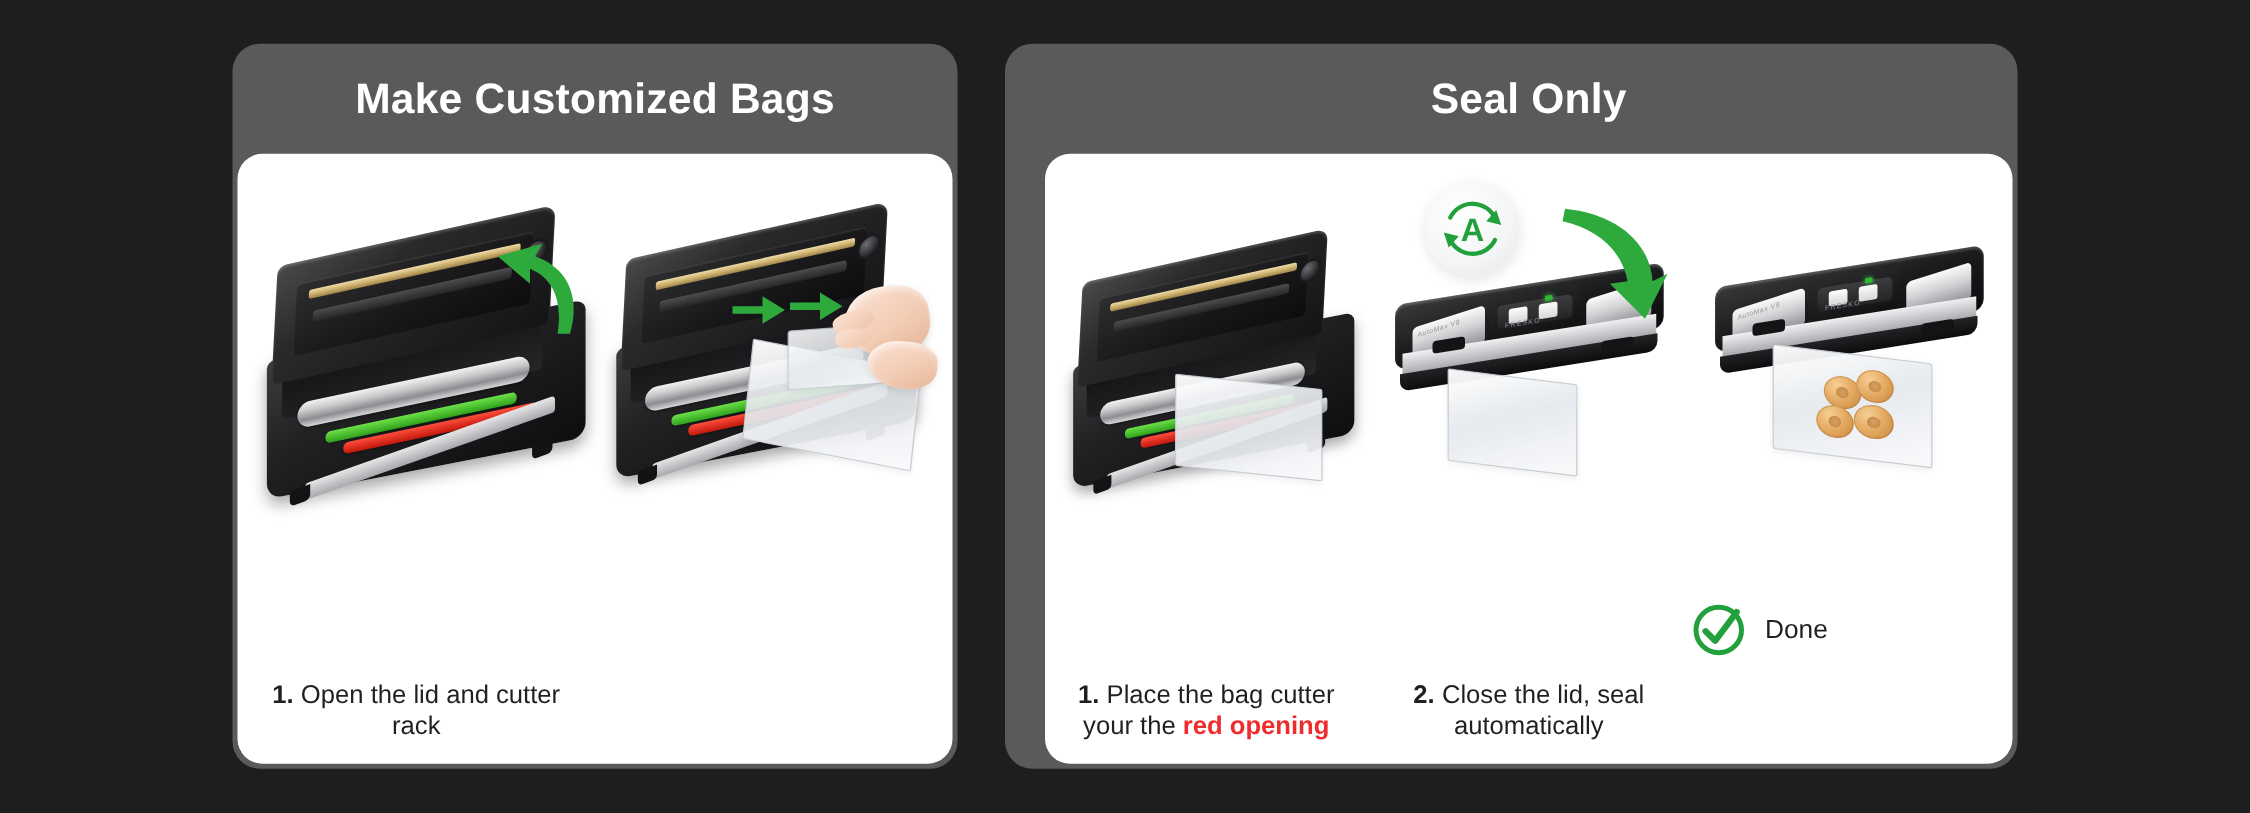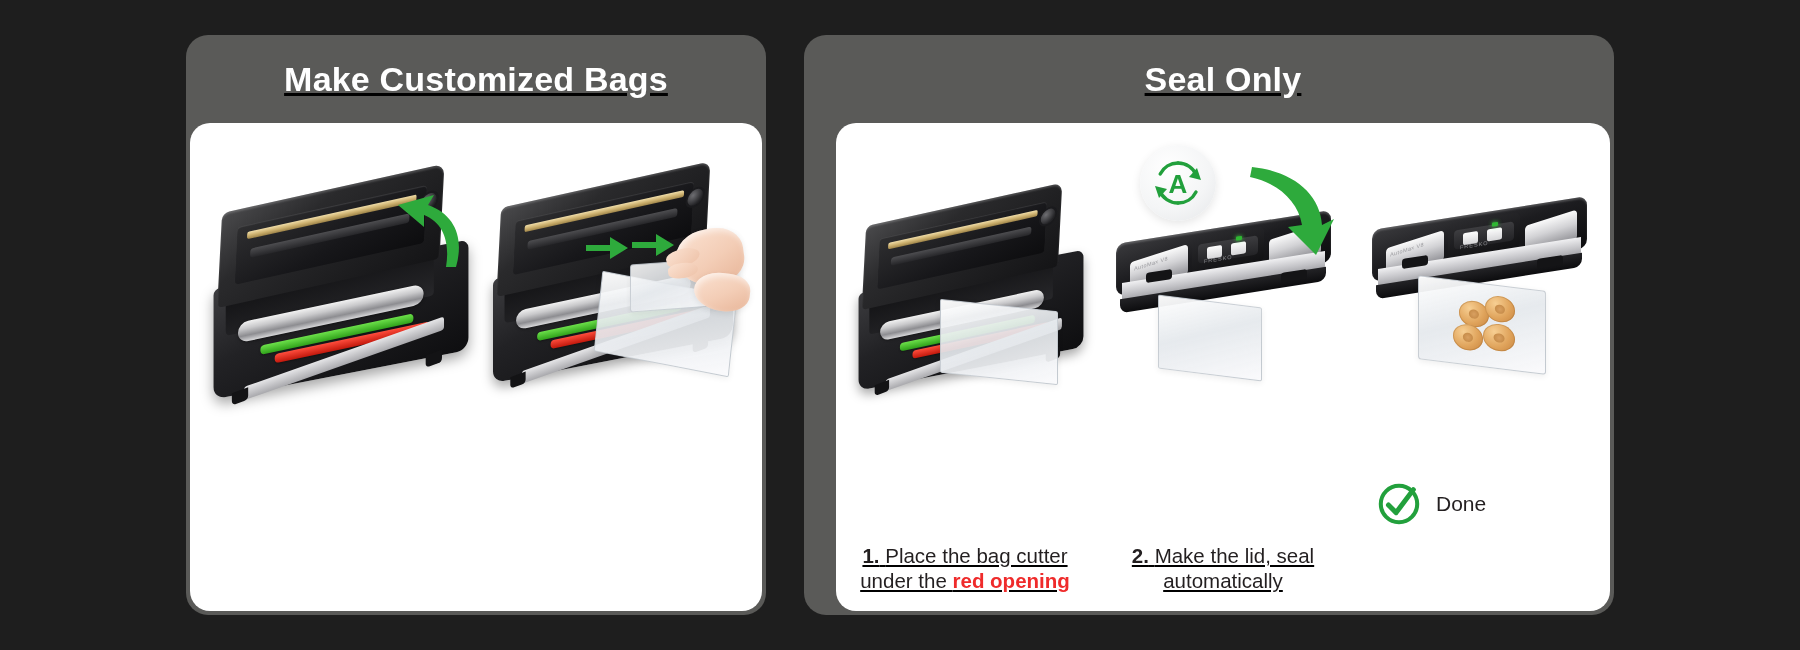--- a/index.html
+++ b/index.html
@@ -10,21 +10,20 @@
     overflow: hidden;
   }
   .stage {
     position: relative;
     width: 1800px; height: 650px;
     background: #1e1e1e;
     display: flex;
     align-items: center;
     justify-content: center;
     gap: 38px;
-    text-decoration: underline;
   }
 
   
   .panel {
     background: #5a5a58;
     border-radius: 22px;
     overflow: hidden;
     height: 580px;
     display: flex;
     flex-direction: column;
@@ -311,20 +310,24 @@
                 <div class="gold"></div>
                 <div class="lid-bar"></div>
               </div>
               <div class="hinge-knob"></div>
             </div>
           </div>
           <svg class="arrow-svg" style="left:196px; top:60px;" width="80" height="80" viewBox="0 0 80 80">
             <path d="M66 74 C 74 46, 66 22, 38 12 L 44 2 L 8 12 L 34 34 L 34 22 C 54 30, 60 50, 56 74 Z" fill="#2eaa3c"></path>
           </svg>
         </div>
+        <div class="caption">
+          <span class="num">1.</span>
+          <span>Open the lid and cutter rack</span>
+        </div>
       </div>
 
       <div class="step">
         <div class="step-art">
           <div class="dev dev-open" style="left:8px; top:48px; transform:scale(0.96);">
             <div class="base">
               <div class="cavity"></div>
               <div class="roller"></div>
               <div class="strip-green"></div>
               <div class="strip-red"></div>
@@ -386,21 +389,21 @@
               </div>
               <div class="hinge-knob"></div>
             </div>
           </div>
           <div class="bag" style="left:100px; top:172px; width:118px; height:74px;
                transform: skewY(6deg); border-radius:2px;"></div>
         </div>
         <div class="caption">
           <span class="num">1.</span>
           <span>Place the bag cutter </span>
-          <span>under the </span><span class="hl">red opening</span>
+          <span>your the </span><span class="hl">red opening</span>
         </div>
       </div>
 
       <div class="step">
         <div class="step-art">
 
           <div class="auto-badge" style="left:42px; top:12px;">
             <svg width="54" height="54" viewBox="0 0 54 54">
               <path d="M27 7 A20 20 0 0 1 45.5 19.5" fill="none" stroke="#22a03c" stroke-width="3.4" stroke-linecap="round"></path>
               <path d="M8.5 34.5 A20 20 0 0 0 27 47" fill="none" stroke="#22a03c" stroke-width="3.4" stroke-linecap="round"></path>
@@ -434,21 +437,21 @@
 
           <div class="bag" style="left:60px; top:168px; width:104px; height:74px;
                transform: skewY(7deg); border-radius:2px;"></div>
 
           <svg class="arrow-svg" style="left:150px; top:30px;" width="90" height="96" viewBox="0 0 90 96">
             <path d="M4 4 C 44 8, 72 30, 74 62 L 86 56 L 68 92 L 40 64 L 54 62 C 50 38, 30 20, 2 14 Z" fill="#2eaa3c"></path>
           </svg>
         </div>
         <div class="caption">
           <span class="num">2.</span>
-          <span>Make the lid, seal automatically</span>
+          <span>Close the lid, seal automatically</span>
         </div>
       </div>
 
       <div class="step">
         <div class="step-art">
           <div class="dev dev-closed" style="left:16px; top:72px;">
             <div class="body-top">
               <div class="silver-l"></div>
               <div class="silver-r"></div>
               <div class="brand">AutoMax V8</div>
@@ -469,21 +472,21 @@
 
           <div class="bag" style="left:62px; top:150px; width:128px; height:84px;
                transform: skewY(7deg); border-radius:3px;">
             <div class="donut" style="left:40px; top:18px; width:30px; height:26px;"></div>
             <div class="donut" style="left:66px; top:10px; width:30px; height:26px;"></div>
             <div class="donut" style="left:34px; top:42px; width:30px; height:26px;"></div>
             <div class="donut" style="left:64px; top:38px; width:32px; height:27px;"></div>
           </div>
         </div>
 
-        <div class="done-row" style="left:24px; bottom:84px;">
+        <div class="done-row" style="left:0; bottom:84px;">
           <svg class="done-check" viewBox="0 0 48 48">
             <circle cx="24" cy="24" r="19" fill="none" stroke="#22a03c" stroke-width="4.2"></circle>
             <path d="M13 25 L21 33 L39 9" fill="none" stroke="#22a03c" stroke-width="5.2" stroke-linecap="round" stroke-linejoin="round"></path>
           </svg>
           <span class="done-label">Done</span>
         </div>
       </div>
 
     </div>
   </section>

